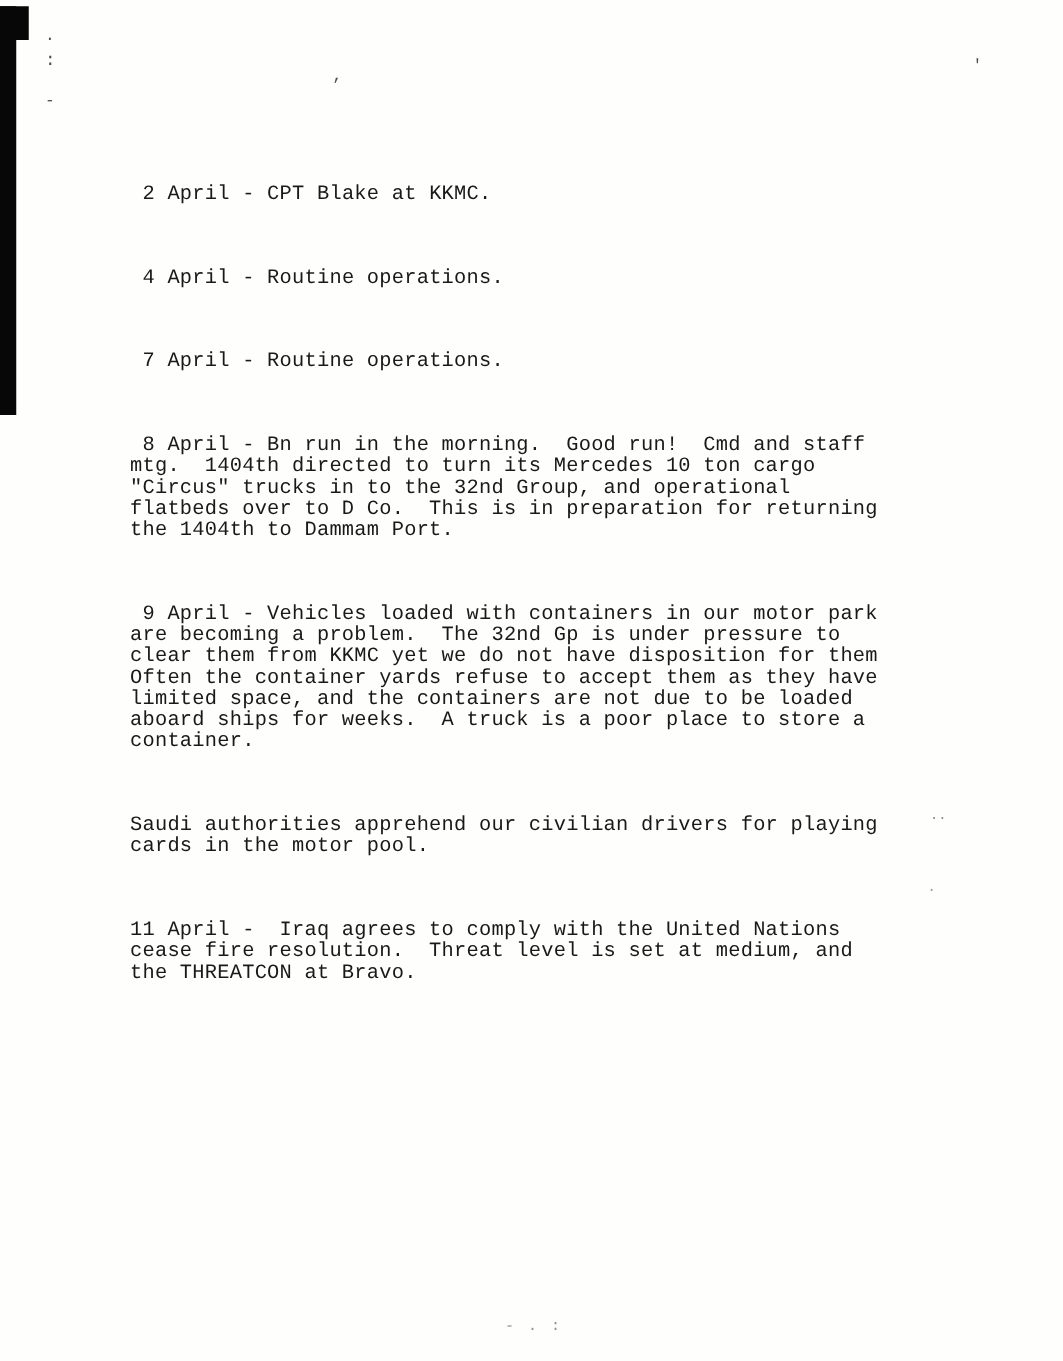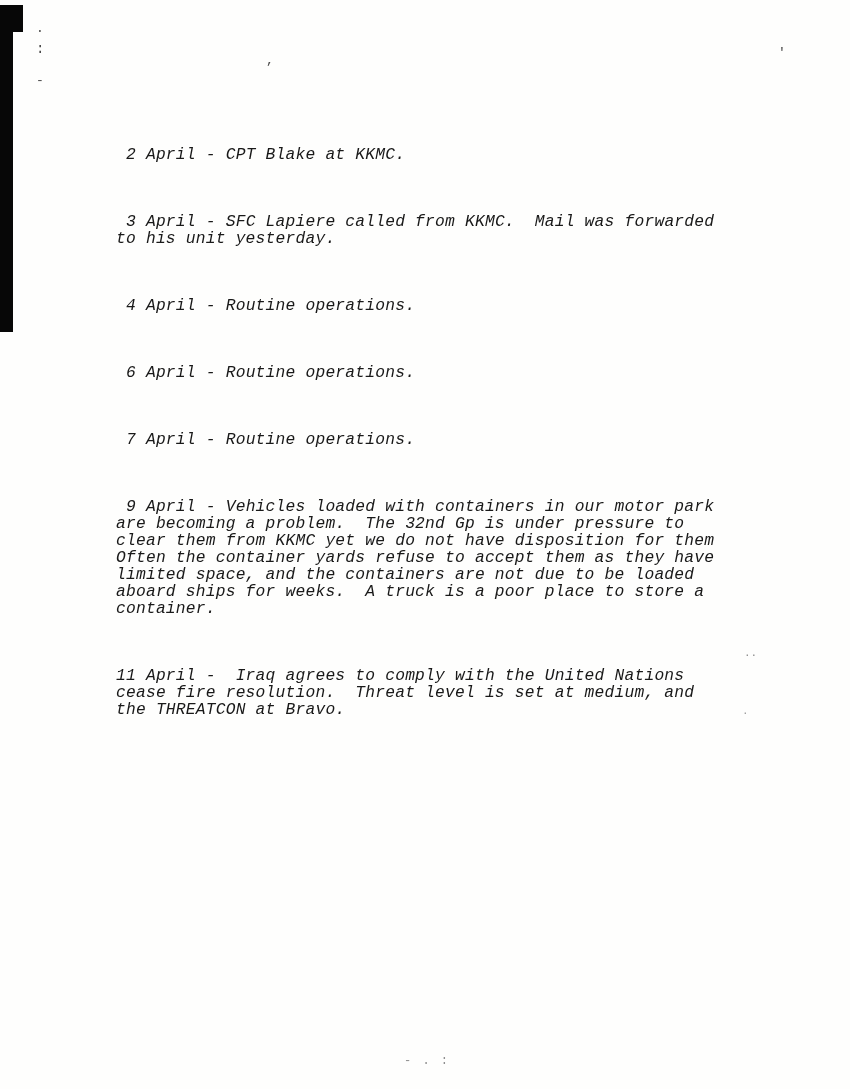--- a/index.html
+++ b/index.html
@@ -24,21 +24,21 @@
   }
   
   .text-block {
     position:absolute; left:104px; top:112px; width:670px;
     color:#191919;
     font-size:16.3px;
     line-height:17px;
     white-space:pre-wrap;
     letter-spacing:0.2px;
   }
-  p.entry { margin:0 0 16px 12px;font-style:italic; }
+  p.entry { margin:0 0 16px 0; }
   
   .artifact {
     position:absolute;
     color:#4a4a4a;
     font-size:13px;
     line-height:10px;
   }
   .a-dot    { left:36px;  top:24px; }
   .a-colon  { left:36px;  top:44px; font-size:14px; }
   .a-dash   { left:36px;  top:76px; }
@@ -63,32 +63,36 @@
   <span class="artifact a-dot">.</span>
   <span class="artifact a-colon">:</span>
   <span class="artifact a-dash">-</span>
   <span class="artifact a-comma">,</span>
   <span class="artifact a-tick">'</span>
   <span class="artifact a-right1">..</span>
   <span class="artifact a-right2">.</span>
 
   <div class="text-block">
     <p class="entry"> 2 April - CPT Blake at KKMC.</p>
-    <p class="entry"> 3 April - SFC Lapiere called from KKMC.  Mail was forwarded
-to his unit yesterday.</p>
     <p class="entry"> 4 April - Routine operations.</p>
-    <p class="entry"> 6 April - Routine operations.</p>
     <p class="entry"> 7 April - Routine operations.</p>
+    <p class="entry"> 8 April - Bn run in the morning.  Good run!  Cmd and staff
+mtg.  1404th directed to turn its Mercedes 10 ton cargo
+"Circus" trucks in to the 32nd Group, and operational
+flatbeds over to D Co.  This is in preparation for returning
+the 1404th to Dammam Port.</p>
     <p class="entry"> 9 April - Vehicles loaded with containers in our motor park
 are becoming a problem.  The 32nd Gp is under pressure to
 clear them from KKMC yet we do not have disposition for them
 Often the container yards refuse to accept them as they have
 limited space, and the containers are not due to be loaded
 aboard ships for weeks.  A truck is a poor place to store a
 container.</p>
+    <p class="entry">Saudi authorities apprehend our civilian drivers for playing
+cards in the motor pool.</p>
     <p class="entry">11 April -  Iraq agrees to comply with the United Nations
 cease fire resolution.  Threat level is set at medium, and
 the THREATCON at Bravo.</p>
     
     
     
     
     
     
   </div>

